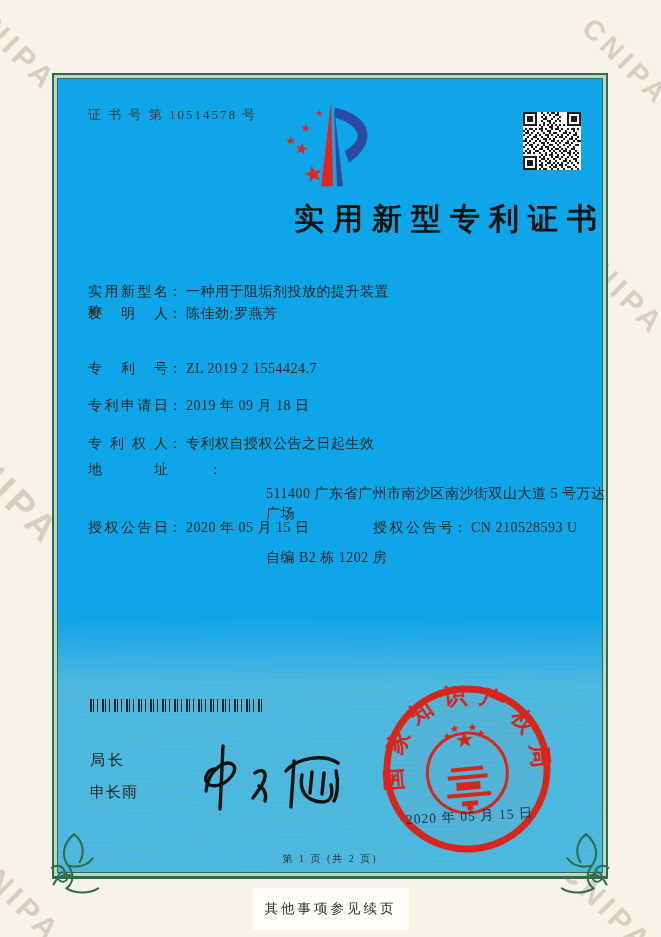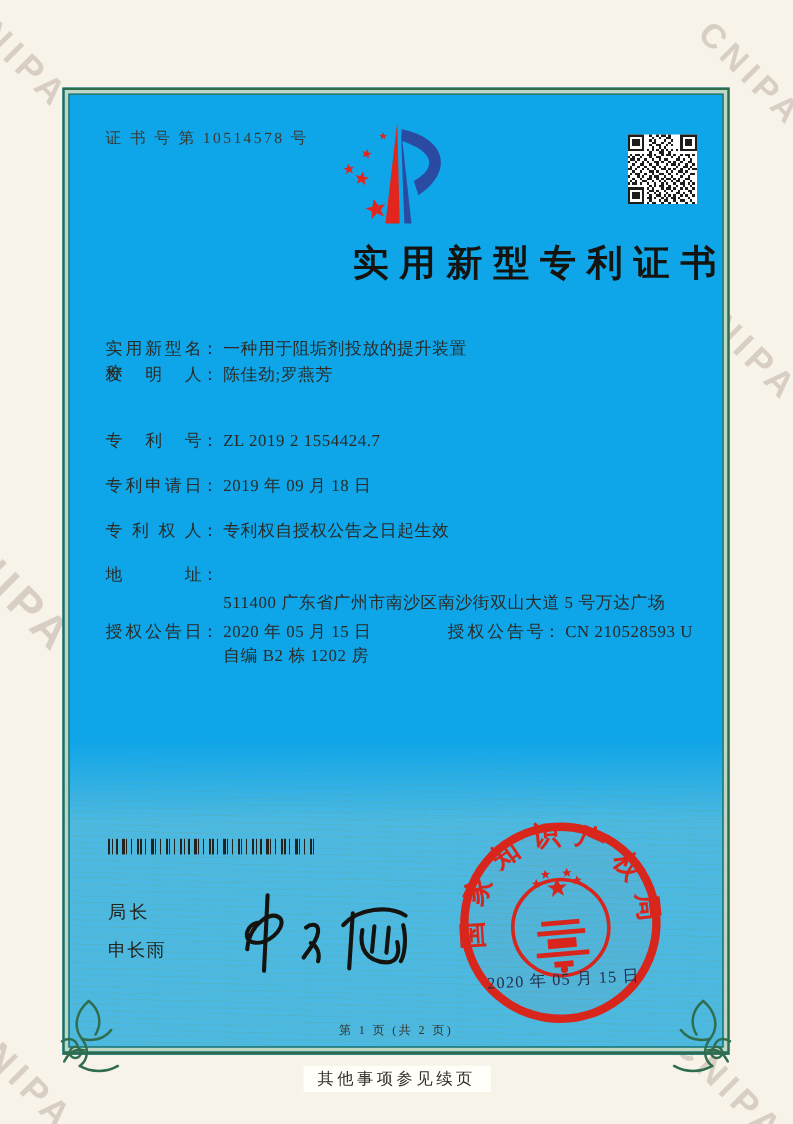--- a/index.html
+++ b/index.html
@@ -55,21 +55,21 @@
              letter-spacing:1px;color:#20304f;transform:rotate(-3deg);}
 
   .page-ind{position:absolute;left:0;top:777px;width:100%;text-align:center;
             font-size:10px;letter-spacing:2px;color:#33322b;}
 
   .orn{position:absolute;width:56px;height:72px;}
   .orn-l{left:-8px;bottom:-24px;}
   .orn-r{right:-8px;bottom:-24px;transform:scaleX(-1);}
 
   .cont-note{position:absolute;left:0;top:888px;width:100%;text-align:center;}
-  .cont-note span{display:inline-block;background:#fffef9;padding:2px 12px;
+  .cont-note span{display:inline-block;background:#fffef9;padding:12px 12px;
                   font-size:13.5px;letter-spacing:3px;color:#2e2d26;}
 </style>
 </head>
 <body>
 
 <div class="page">
 
   <div class="wm" style="left:-18px;top:-8px;font-size:30px;">CNIPA</div>
   <div class="wm" style="left:598px;top:12px;font-size:28px;">CNIPA</div>
   <div class="wm" style="left:590px;top:236px;font-size:30px;">CNIPA</div>
@@ -137,21 +137,21 @@
     <div class="row" style="top:321px;">
       <span class="lbl">专利申请日</span>
         <span class="colon">：</span>
       <span class="val">2019 年 09 月 18 日</span>
     </div>
     <div class="row" style="top:359px;">
       <span class="lbl">专利权人</span>
         <span class="colon">：</span>
       <span class="val">专利权自授权公告之日起生效</span>
     </div>
-    <div class="row" style="top:395px;">
+    <div class="row" style="top:385px;gap:40px;">
       <span class="lbl">地址</span>
         <span class="colon">：</span>
       <span class="val addr-val">
         <div>511400 广东省广州市南沙区南沙街双山大道 5 号万达广场</div>
         <div>自编 B2 栋 1202 房</div>
       </span>
     </div>
     <div class="row" style="top:443px;width:522px;">
       <span class="lbl">授权公告日</span>
         <span class="colon">：</span>

